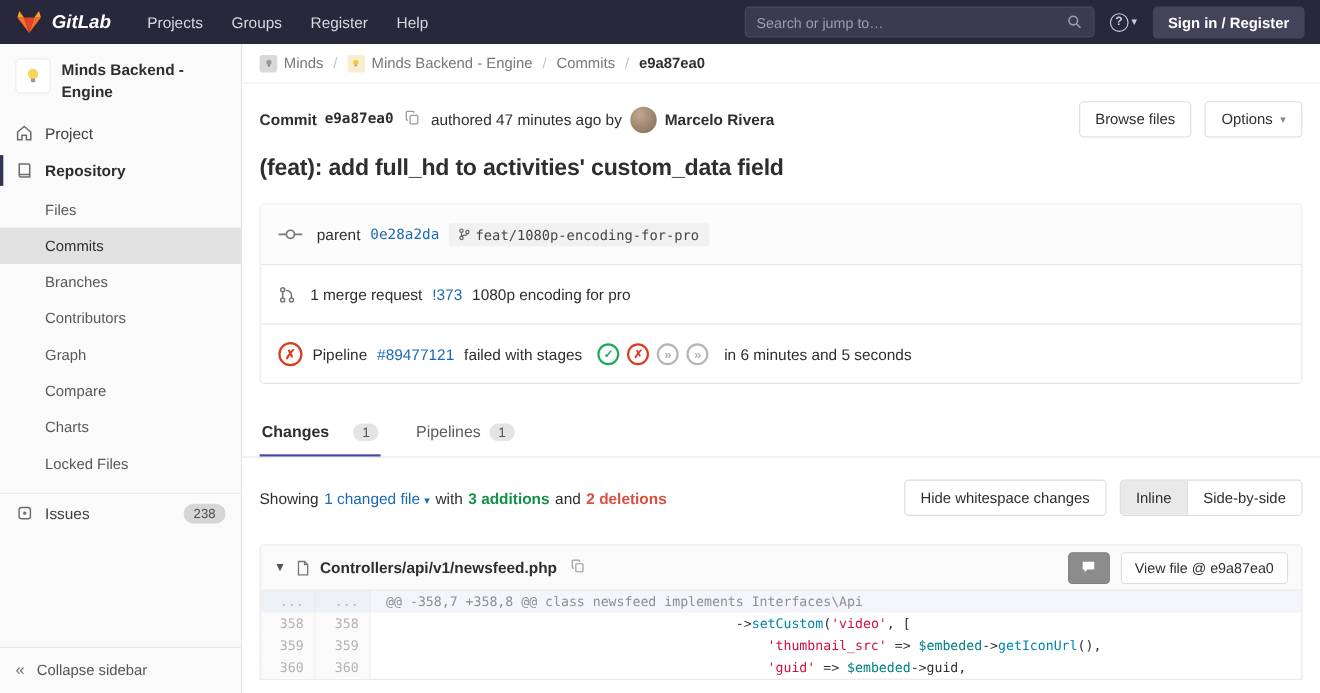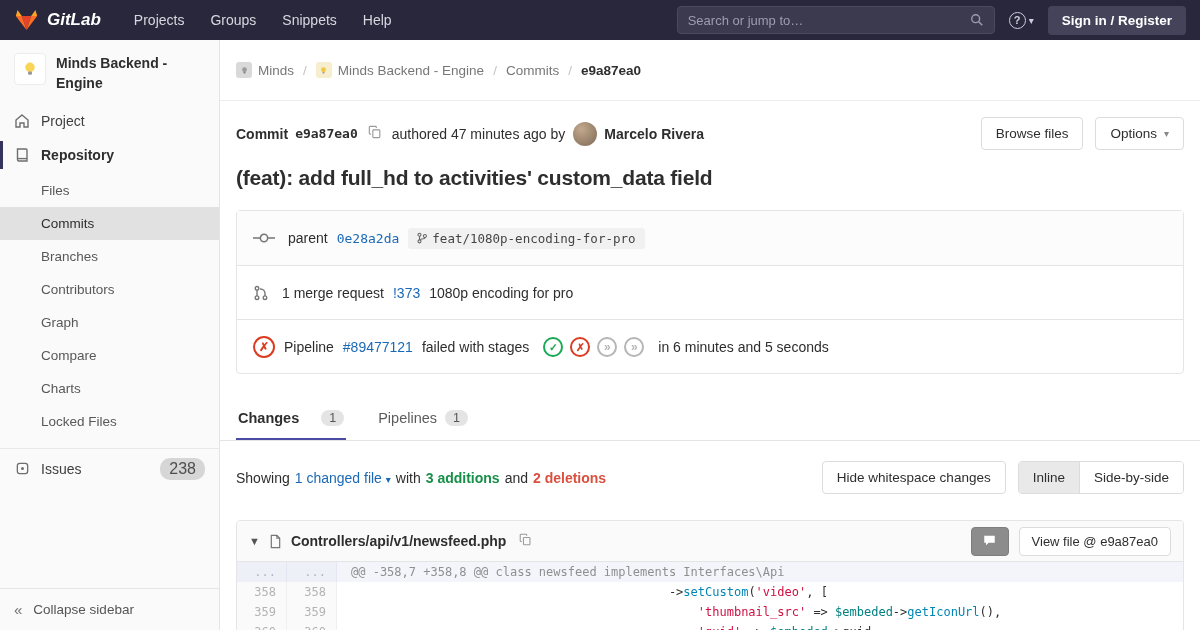--- a/index.html
+++ b/index.html
@@ -33,26 +33,26 @@
   .project-head { display:flex; gap:10px; padding:13px 14px 10px; align-items:flex-start; cursor:pointer; }
   .avatar-tile { width:32px; height:32px; border-radius:4px; background:#fff; border:1px solid #ececec; display:flex; align-items:center; justify-content:center; flex-shrink:0; }
   .project-name { font-weight:600; font-size:14px; line-height:1.45; color:#2e2e2e; }
   .side-item { display:flex; align-items:center; gap:11px; padding:9px 14px; color:#404040; font-size:14px; position:relative; cursor:pointer; }
   .side-item .sicon { color:#6e6e6e; display:flex; width:16px; justify-content:center; }
   .active-bar { position:absolute; left:0; top:3px; bottom:3px; width:3px; background:#33335c; }
   .sub-list { padding:2px 0 4px; }
   .sub-item { padding:9px 14px 9px 41px; font-size:13.5px; color:#585858; cursor:pointer; }
   .sub-item.active { background:#e1e1e1; color:#2e2e2e; }
   .issues-row { border-top:1px solid #e8e8e8; margin-top:6px; }
-  .count-badge { margin-left:auto; background:#d6d6d6; color:#4e4e4e; border-radius:10px; padding:2px 9px; font-size:16px; }
+  .count-badge { margin-left:auto; background:#d6d6d6; color:#4e4e4e; border-radius:10px; padding:2px 9px; font-size:12px; }
   .collapse-row { position:absolute; bottom:0; left:0; right:0; border-top:1px solid #e5e5e5; padding:12px 14px; display:flex; align-items:center; gap:11px; color:#555; font-size:13.5px; background:#fafafa; cursor:pointer; }
   .dbl-chev { font-size:15px; color:#6e6e6e; }
 
   
-  .breadcrumb-bar { height:61px; border-bottom:1px solid #ededed; display:flex; align-items:center; padding:0 16px; font-size:13.5px; color:#777; gap:9px; }
+  .breadcrumb-bar { height:36px; border-bottom:1px solid #ededed; display:flex; align-items:center; padding:0 16px; font-size:13.5px; color:#777; gap:9px; }
   .crumb { display:flex; align-items:center; gap:6px; cursor:pointer; }
   .crumb-tile { width:16px; height:16px; border-radius:3px; display:flex; align-items:center; justify-content:center; }
   .tile-gray { background:#d9d9d9; }
   .tile-yellow { background:#f7edcf; }
   .crumb-sep { color:#c4c4c4; }
   .crumb-last { color:#2e2e2e; font-weight:600; }
 
   
   .commit-row { display:flex; align-items:center; padding:16px 16px 8px; }
   .commit-row .lbl { font-weight:700; margin-right:7px; }
@@ -132,21 +132,21 @@
           <path fill="#fc6d26" d="M18 33 L25 12 H34 Z"></path>
           <path fill="#fca326" d="M2 12 L4.5 3 L11 12 Z"></path>
           <path fill="#fca326" d="M34 12 L31.5 3 L25 12 Z"></path>
         </svg>
       </span>
       <span class="brand">GitLab</span>
     </a>
     <div class="nav-menu">
       <a class="nav-item">Projects</a>
       <a class="nav-item">Groups</a>
-      <a class="nav-item">Snippets</a>
+      <a class="nav-item">Register</a>
       <a class="nav-item">Help</a>
     </div>
   </div>
   <div class="nav-right">
     <div class="search-box">
       <input type="text" placeholder="Search or jump to…" style="">
       <span class="search-icon">
         <svg width="14" height="14" viewBox="0 0 16 16">
           <circle cx="6.5" cy="6.5" r="4.5" fill="none" stroke="currentColor" stroke-width="1.6"></circle>
           <line x1="10" y1="10" x2="14" y2="14" stroke="currentColor" stroke-width="1.6"></line>

